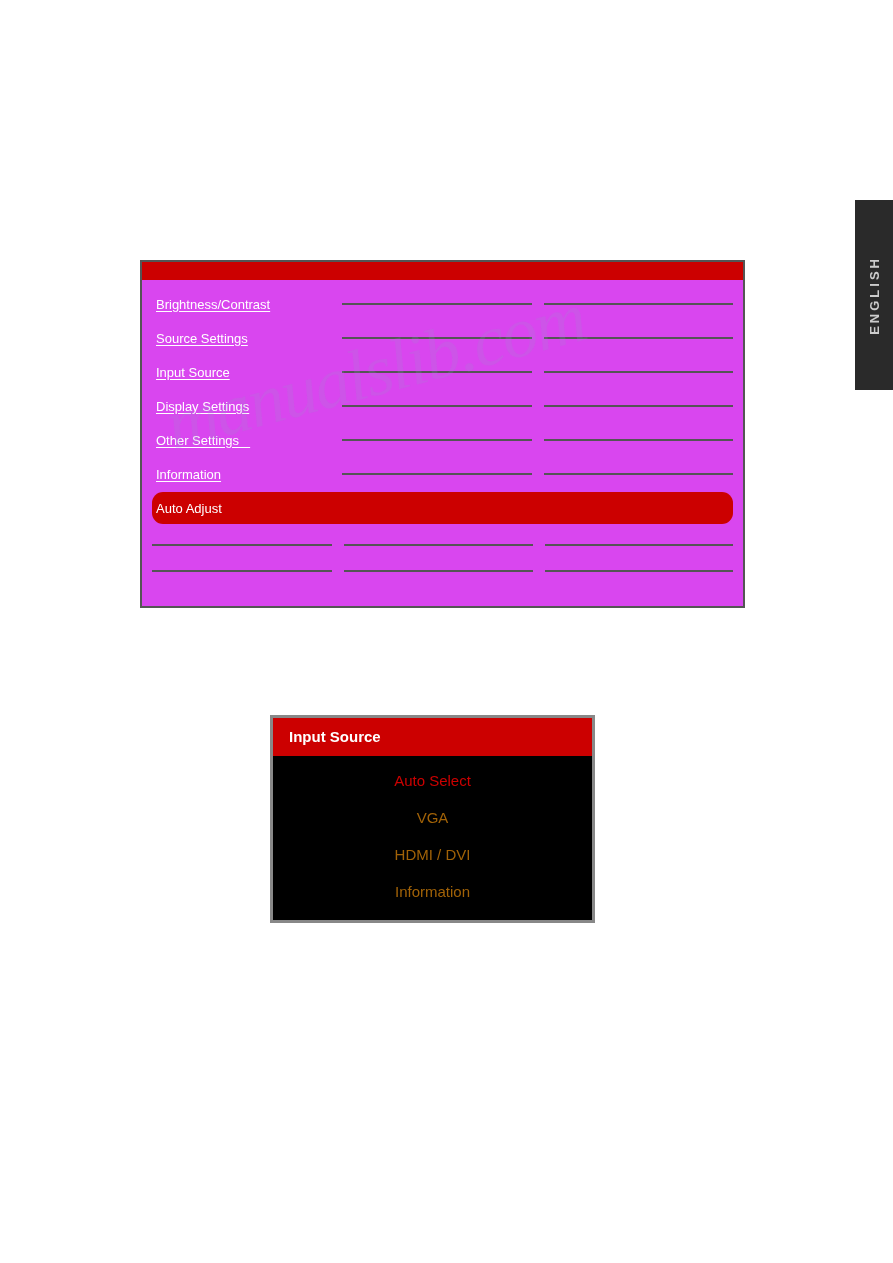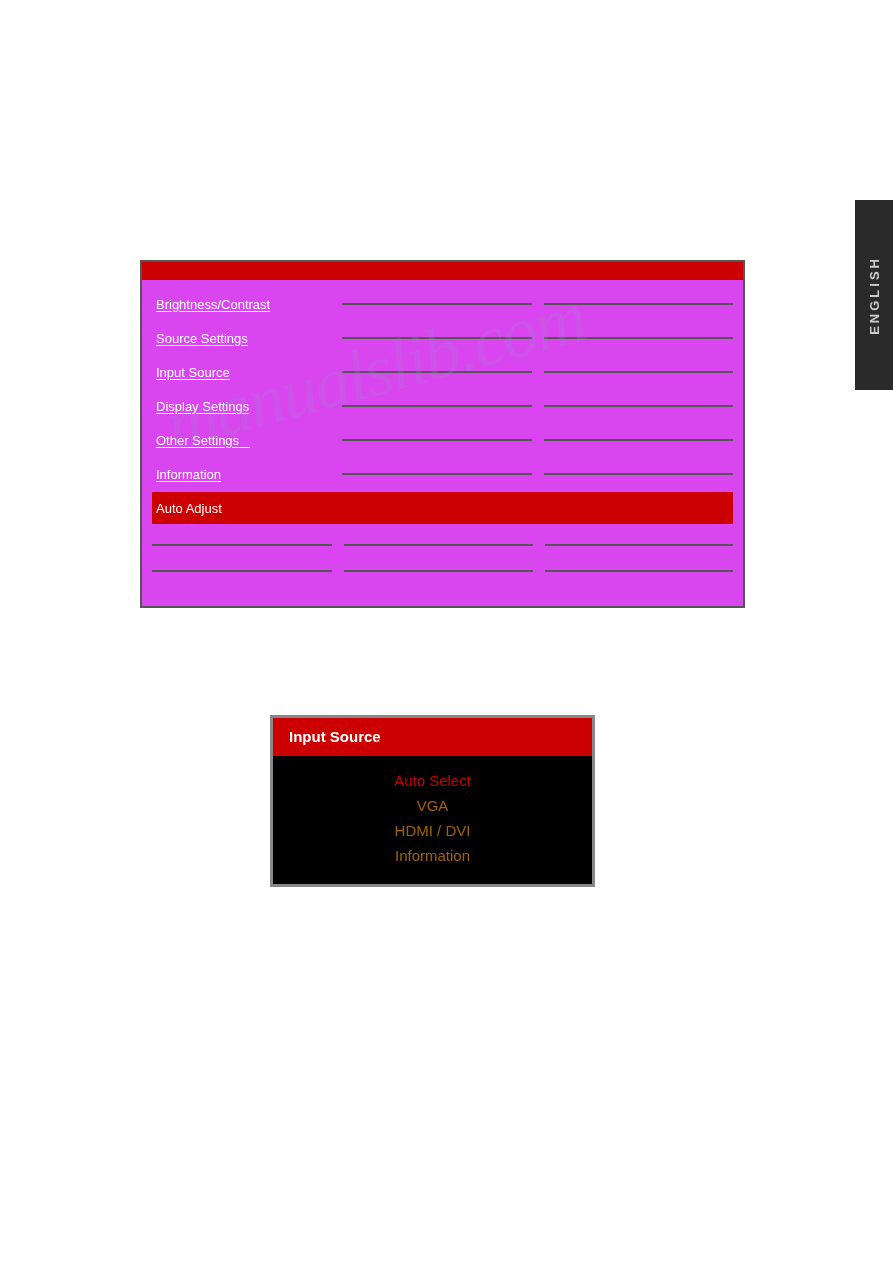--- a/index.html
+++ b/index.html
@@ -58,21 +58,21 @@
 
     .osd-row {
       display: flex;
       align-items: center;
       height: 32px;
       margin-bottom: 2px;
     }
 
     .osd-row.highlighted {
       background: #cc0000;
-      border-radius: 1px;
+      border-radius: 11px;
     }
 
     .osd-label {
       color: #ffffff;
       font-size: 13px;
       width: 190px;
       flex-shrink: 0;
       padding-left: 4px;
       text-decoration: underline;
       text-underline-offset: 2px;
@@ -152,21 +152,21 @@
       color: #ffffff;
       font-size: 15px;
       font-weight: bold;
     }
 
     .input-source-body {
       padding: 16px 0 20px 0;
       display: flex;
       flex-direction: column;
       align-items: center;
-      gap: 8px;
+      gap: 20px;
     }
 
     .input-source-item {
       color: #a16207;
       font-size: 15px;
       cursor: pointer;
     }
 
     .input-source-item.active {
       color: #cc0000;

